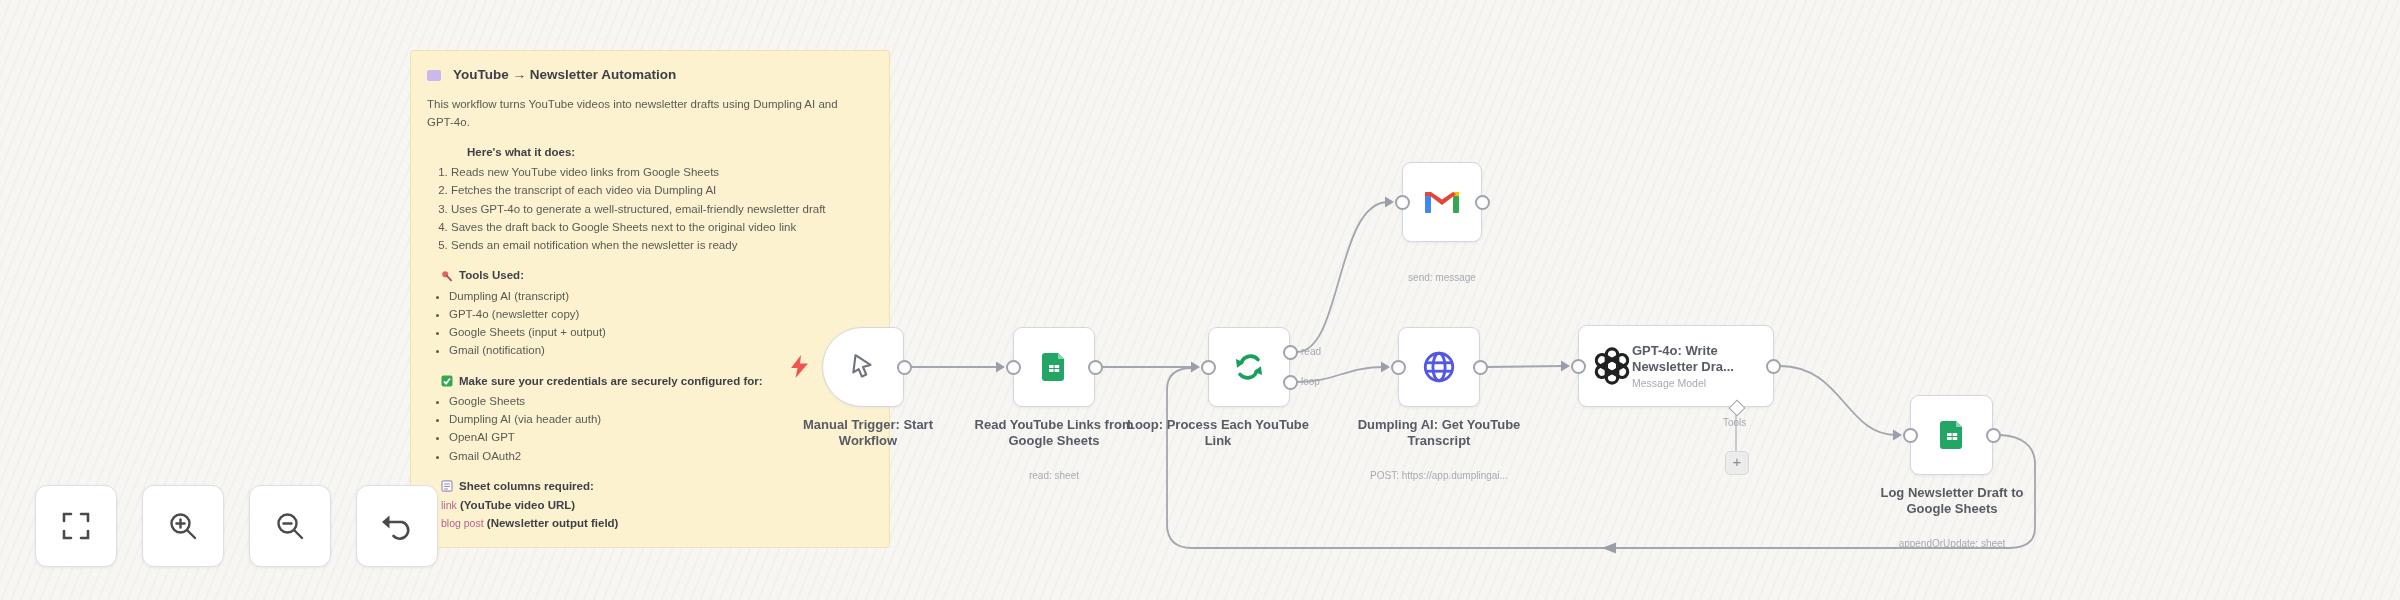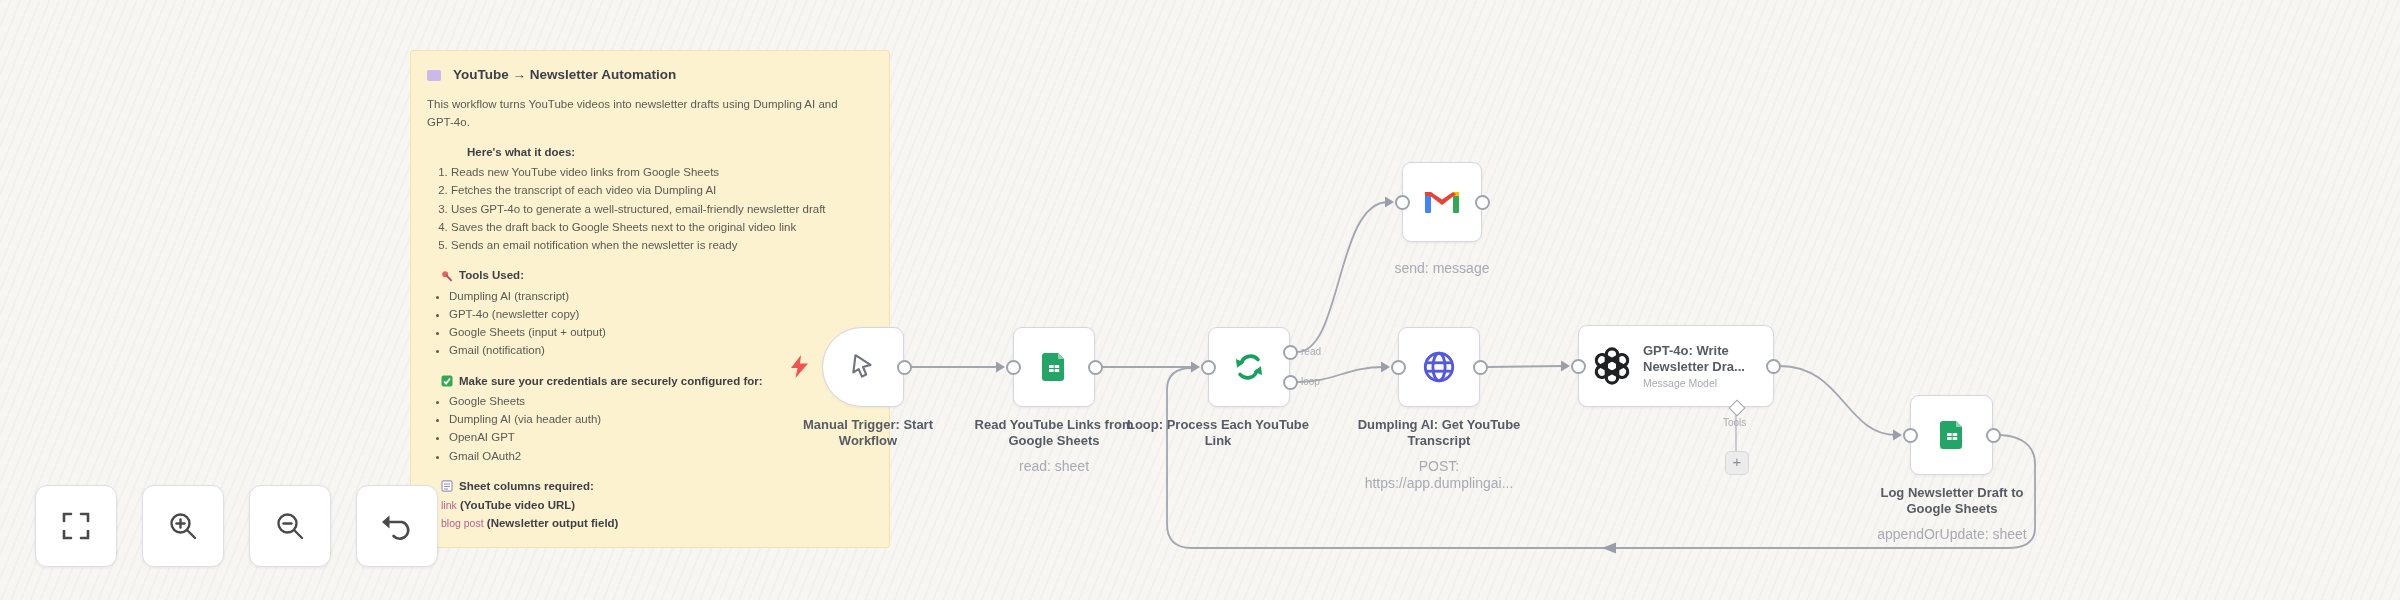--- a/index.html
+++ b/index.html
@@ -38,31 +38,31 @@
   .node{
     position:absolute;z-index:3;background:#fff;border:1.7px solid #d4d7e0;border-radius:9px;
     box-shadow:0 1px 3px rgba(60,60,80,0.07);box-sizing:border-box;
     display:flex;align-items:center;justify-content:center;
   }
   .node.trigger{border-radius:40px 10px 10px 40px;}
   .node-label{
     position:absolute;z-index:3;width:190px;text-align:center;
     font-size:13px;line-height:1.25;font-weight:bold;color:#565b64;
   }
-  .node-sub{font-weight:normal;font-size:14px;color:#a7aab2;margin-top:8px;}
+  .node-sub{font-weight:normal;font-size:10px;color:#a7aab2;margin-top:20px;}
   .port{
     position:absolute;z-index:4;width:11px;height:11px;border-radius:50%;
     background:#fff;border:2px solid #9fa3ad;box-sizing:content-box;
   }
   .port-label{position:absolute;z-index:4;font-size:10px;color:#a6a9b1;}
   .diamond{
     position:absolute;z-index:4;width:10px;height:10px;background:#fff;
     border:1.6px solid #9fa3ad;transform:rotate(45deg);
   }
-  .gpt-body{display:flex;align-items:center;gap:11px;padding-left:13px;width:100%;box-sizing:border-box;}
+  .gpt-body{display:flex;align-items:center;padding-left:13px;width:100%;box-sizing:border-box;}
   .gpt-text .gpt-title{font-size:13px;font-weight:bold;color:#565b64;line-height:1.25;width:116px;}
   .gpt-text .gpt-sub{font-size:10.5px;color:#a7aab2;margin-top:2px;}
   .plus-btn{
     position:absolute;z-index:4;width:22px;height:22px;border-radius:5px;
     background:#ececec;border:1px solid #d8d8d8;color:#8c8c8c;
     font-size:15px;line-height:20px;text-align:center;cursor:pointer;
   }
   .bolt{position:absolute;z-index:3;}
   
   .ctl-btn{

